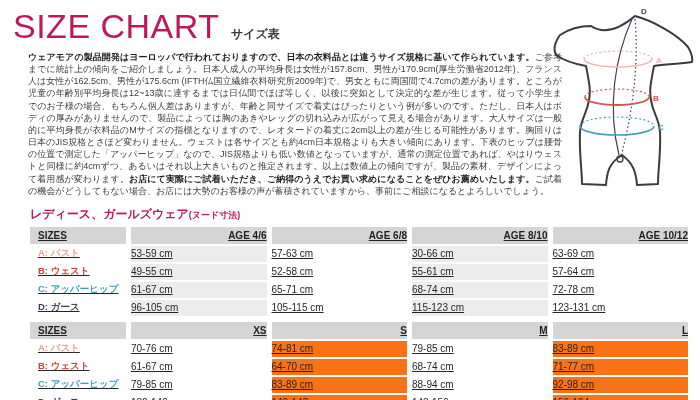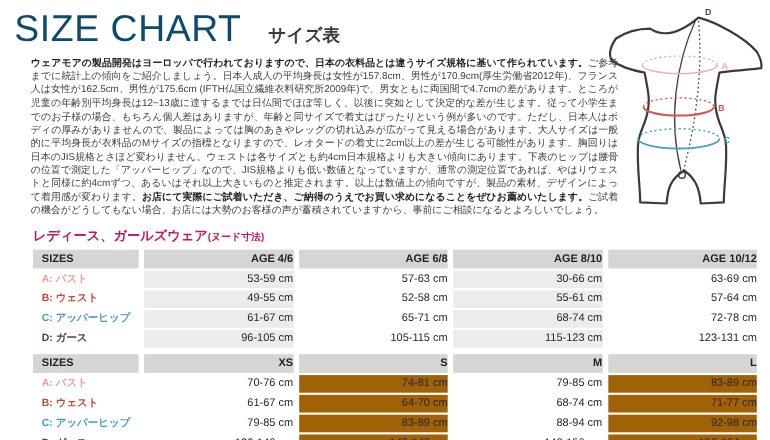--- a/index.html
+++ b/index.html
@@ -3,46 +3,46 @@
 <meta charset="utf-8">
 <style>
   html,body{margin:0;padding:0;}
   body{
     width:700px;height:400px;background:#ffffff;overflow:hidden;position:relative;
     font-family:"Liberation Sans","DejaVu Sans",sans-serif;color:#3c3c3c;
     -webkit-font-smoothing:antialiased;
   }
   .title-row{padding:8px 0 0 13px;white-space:nowrap;}
   .page-title{
-    font-size:34px;line-height:36px;color:#0c4a6e;font-weight:400;letter-spacing:0.5px;
+    font-size:34px;line-height:36px;color:#be185d;font-weight:400;letter-spacing:0.5px;
     display:inline-block;vertical-align:baseline;
   }
-  .title-note{font-size:16px;font-weight:bold;color:#3a3a3a;margin-left:20px;}
+  .title-note{font-size:12px;font-weight:bold;color:#3a3a3a;margin-left:7px;}
   .intro{
     margin:7px 0 0 28px;width:534px;font-size:9px;line-height:12.15px;
     text-align:justify;color:#3d3d3d;
   }
   .intro b{color:#1f1f1f;}
   .figure{position:absolute;top:2px;left:551px;width:149px;height:192px;}
   .section-heading{margin:9px 0 0 30px;font-size:12px;font-weight:bold;color:#be185d;}
   .heading-note{font-size:9px;font-weight:bold;}
   table.size-table{
     border-collapse:separate;border-spacing:5px 2px;table-layout:fixed;
-    width:668px;margin-left:25px;font-size:10px;color:#262626;margin-top:2px;
+    width:668px;margin-left:25px;font-size:10px;color:#262626;margin-top:2px;text-decoration:underline;
   }
   table.size-table col.c0{width:96px;}
   table.size-table th{
     background:#d5d5d5;font-weight:bold;height:15px;padding:1px 0;text-align:right;
     font-size:10px;color:#1f1f1f;
   }
   table.size-table th.szh{text-align:left;padding-left:8px;}
-  table.size-table td{height:14px;padding:1px 0;text-align:right;background:#ffffff;}
+  table.size-table td{height:14px;padding:1px 0;text-align:left;background:#ffffff;}
   table.size-table td.lbl{text-align:left;padding-left:8px;font-weight:bold;font-size:9.5px;margin-top:36px;}
   table.t1 td:nth-child(2),table.t1 td:nth-child(4){background:#ececec;}
-  table.t2 td:nth-child(3),table.t2 td:nth-child(5){background:#a16207;}
+  table.t2 td:nth-child(3),table.t2 td:nth-child(5){background:#f97316;}
 </style>
 </head>
 <body>
 
 <div class="title-row">
   <span class="page-title">SIZE CHART</span>
   <span class="title-note">サイズ表</span>
 </div>
 
 <div class="figure">

